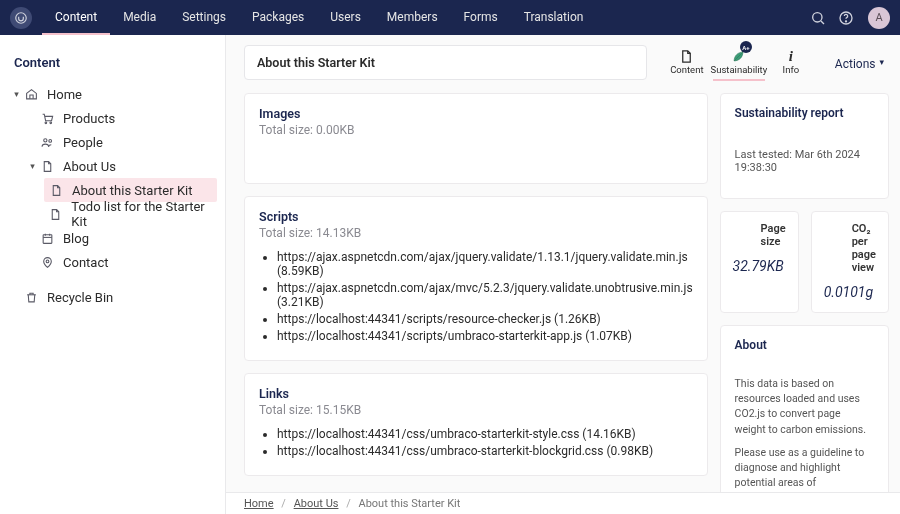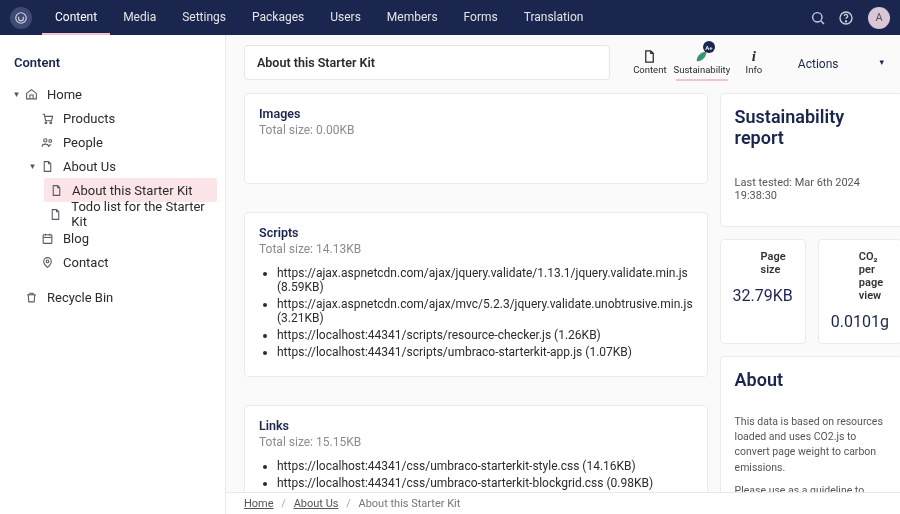--- a/index.html
+++ b/index.html
@@ -139,53 +139,53 @@
     background:#1b264f; color:#fff;
     font-size:6px; font-weight:600;
     border-radius:50%; width:12px; height:12px;
     display:flex; align-items:center; justify-content:center;
   }
   .actions {
     margin-left: 12px;
     font-size: 12px;
     padding: 12px 6px 0 6px;
     cursor: pointer;
-    display:flex; gap:37px;
+    display:flex; 
   }
   .actions .caret-down { margin-left:4px; font-size:9px; }
 
   .scroll {
     flex: 1;
     overflow-y: auto;
     padding: 12px 12px 0 18px;
     display: flex;
     gap: 12px;
   }
-  .left-col { flex: 1; display: flex; flex-direction: column; gap: 28px; padding-bottom:12px;}
+  .left-col { flex: 1; display: flex; flex-direction: column; gap: 12px; padding-bottom:12px;}
   .right-col { width: 218px; display: flex; flex-direction: column; gap: 12px; padding-bottom:12px;}
 
   .card {
     background: #fff;
     border: 1px solid #eceaec;
     border-radius: 4px;
     padding: 12px 14px 14px 14px;
     font-size: 12px;
   }
   .card h3 { font-size: 12.5px; font-weight: 600; margin-bottom: 2px; }
   .card .subtitle { font-size: 12px; color: #8a8a91; margin-bottom: 10px; }
   .card ul { list-style: disc; padding-left: 18px; }
   .card li { margin-bottom: 3px; color:#2b2b2b; }
 
-  .r-card h4 { font-size: 18px; font-weight: 600; margin-bottom: 10px; }
+  .r-card h4 { font-size: 12px; font-weight: 600; margin-bottom: 10px; }
   .r-card .small { font-size: 11px; color: #555; }
   .r-card p { font-size: 10.5px; color:#555; line-height:1.45; margin-bottom:8px;}
   .stats-row { display:flex; gap:12px; }
   .stats-row .card { flex:1; padding:10px 12px 12px;}
   .stats-row h4 { font-size:11px; font-weight:600; color:#333;padding-left:28px; }
-  .stats-row .val { font-size:16px; margin-top:10px; }
+  .stats-row .val { font-size:14px; margin-top:10px;font-style:italic; }
 
   .btn-primary {
     background: #1b264f;
     color: #fff;
     border: none;
     border-radius: 4px;
     padding: 7px 12px;
     font-size: 11.5px;
     cursor: pointer;
   }

